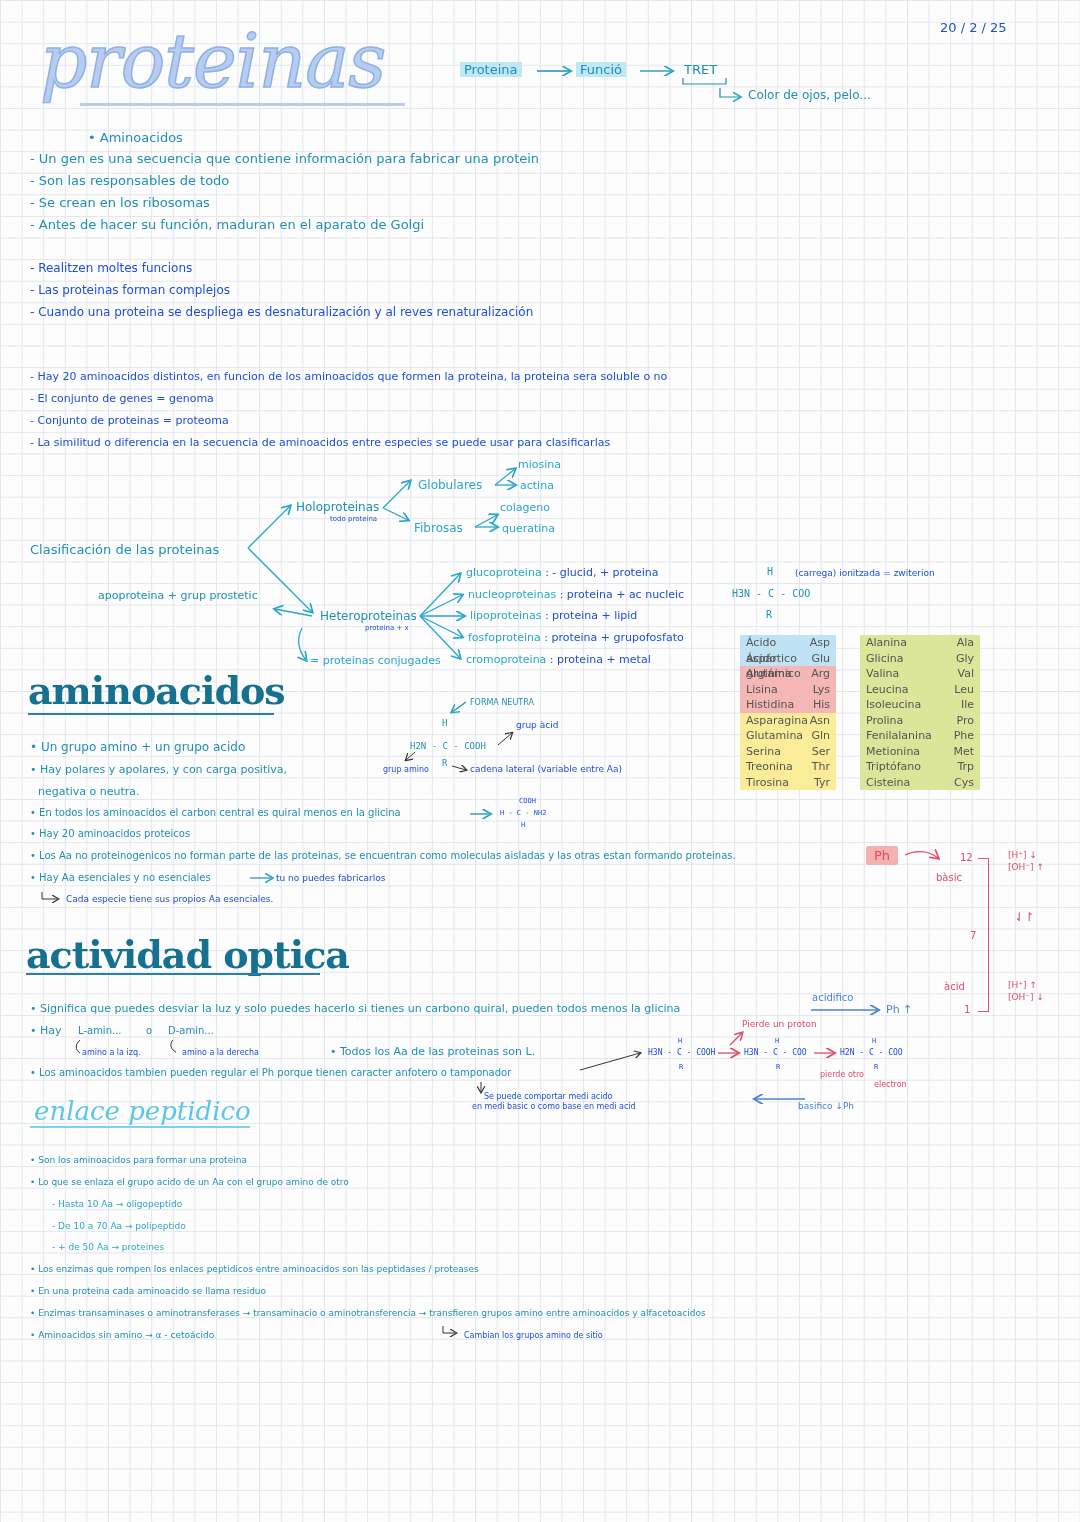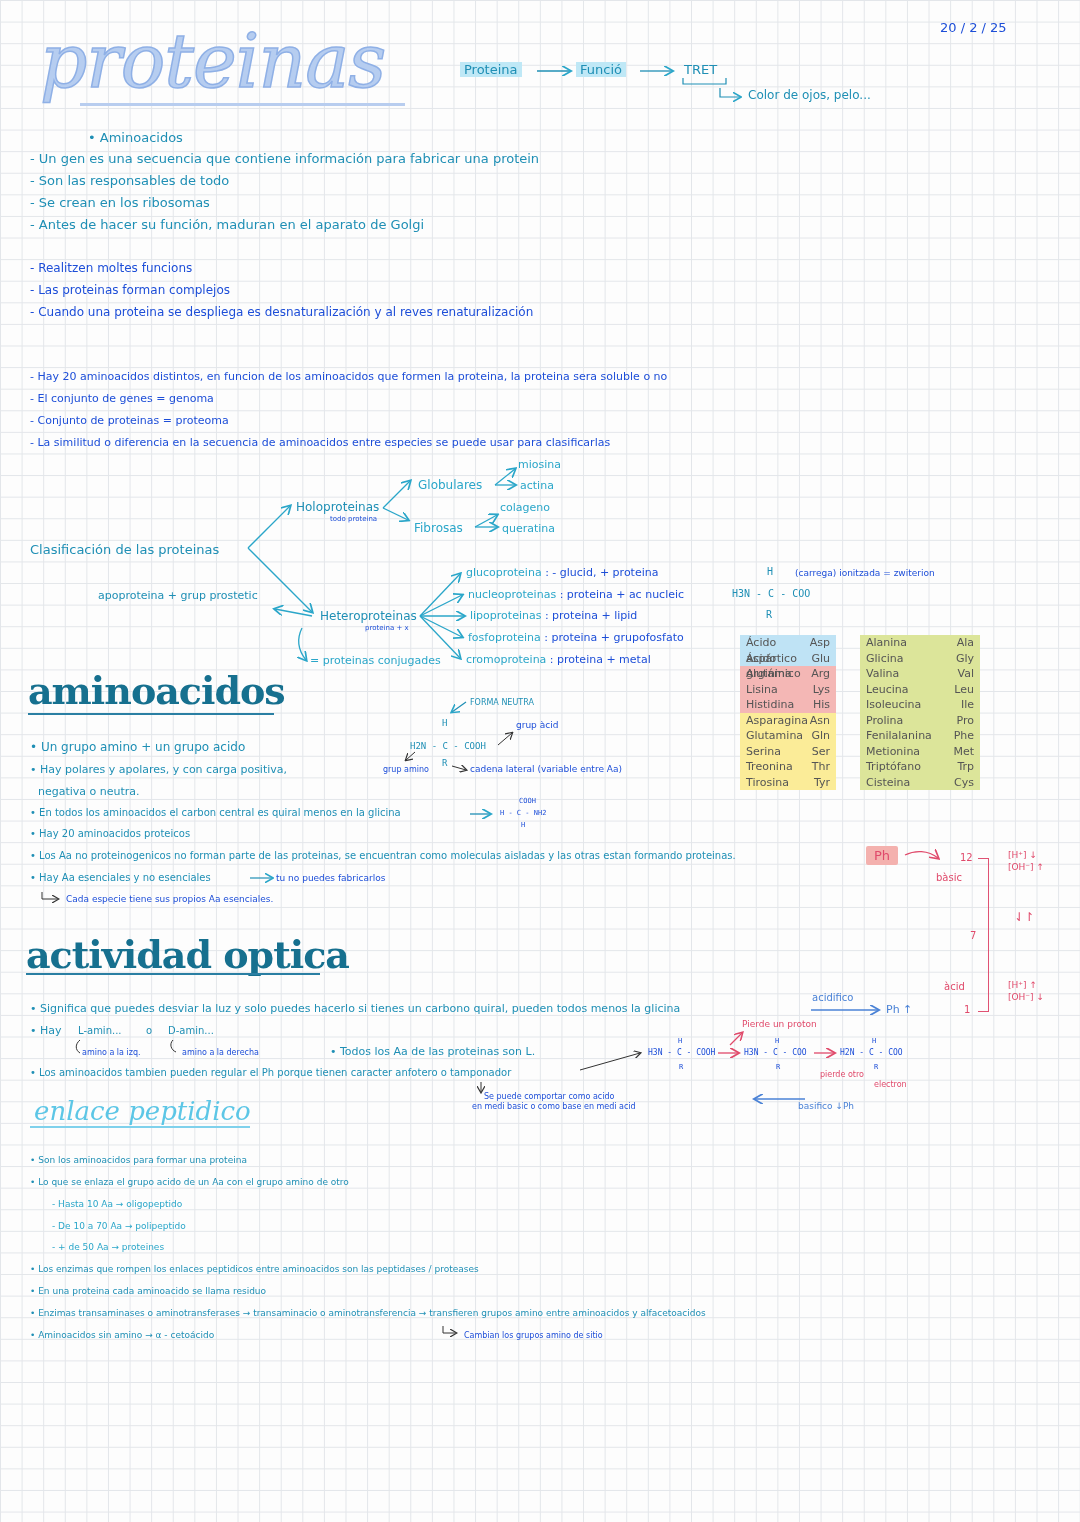--- a/index.html
+++ b/index.html
@@ -316,21 +316,21 @@
 
 <div class="abs teal t11" style="left:30px;top:1002px;">• <span>Significa que puedes desviar la luz y solo puedes hacerlo si tienes un carbono quiral, pueden todos menos la glicina</span></div>
 <div class="abs teal t11" style="left:30px;top:1024px;">• <span>Hay</span></div>
 <div class="abs teal t10" style="left:78px;top:1025px;">L-amin...</div>
 <div class="abs teal t10" style="left:146px;top:1025px;">o</div>
 <div class="abs teal t10" style="left:168px;top:1025px;">D-amin...</div>
 <div class="abs dark t8" style="left:82px;top:1048px;">amino a la izq.</div>
 <div class="abs dark t8" style="left:182px;top:1048px;">amino a la derecha</div>
 <div class="abs teal t11" style="left:330px;top:1045px;">• Todos los Aa de las proteinas son L.</div>
 <div class="abs teal t10" style="left:30px;top:1067px;">• <span>Los aminoacidos tambien pueden regular el Ph porque tienen caracter anfotero o tamponador</span></div>
-<div class="abs dark t8" style="left:484px;top:1092px;">Se puede comportar como acido</div>
+<div class="abs dark t8" style="left:484px;top:1092px;">Se puede comportar medi acido</div>
 <div class="abs dark t8" style="left:472px;top:1102px;">en medi basic o como base en medi acid</div>
 
 <div class="abs blue t10" style="left:812px;top:992px;">acidifico</div>
 <div class="abs blue t11" style="left:886px;top:1003px;">Ph ↑</div>
 <div class="abs pink t9" style="left:742px;top:1019px;">Pierde un proton</div>
 
 <div class="abs dark t7 chem" style="left:678px;top:1037px;">H</div>
 <div class="abs dark t8 chem" style="left:648px;top:1048px;">H3N - C - COOH</div>
 <div class="abs dark t7 chem" style="left:679px;top:1063px;">R</div>
 

